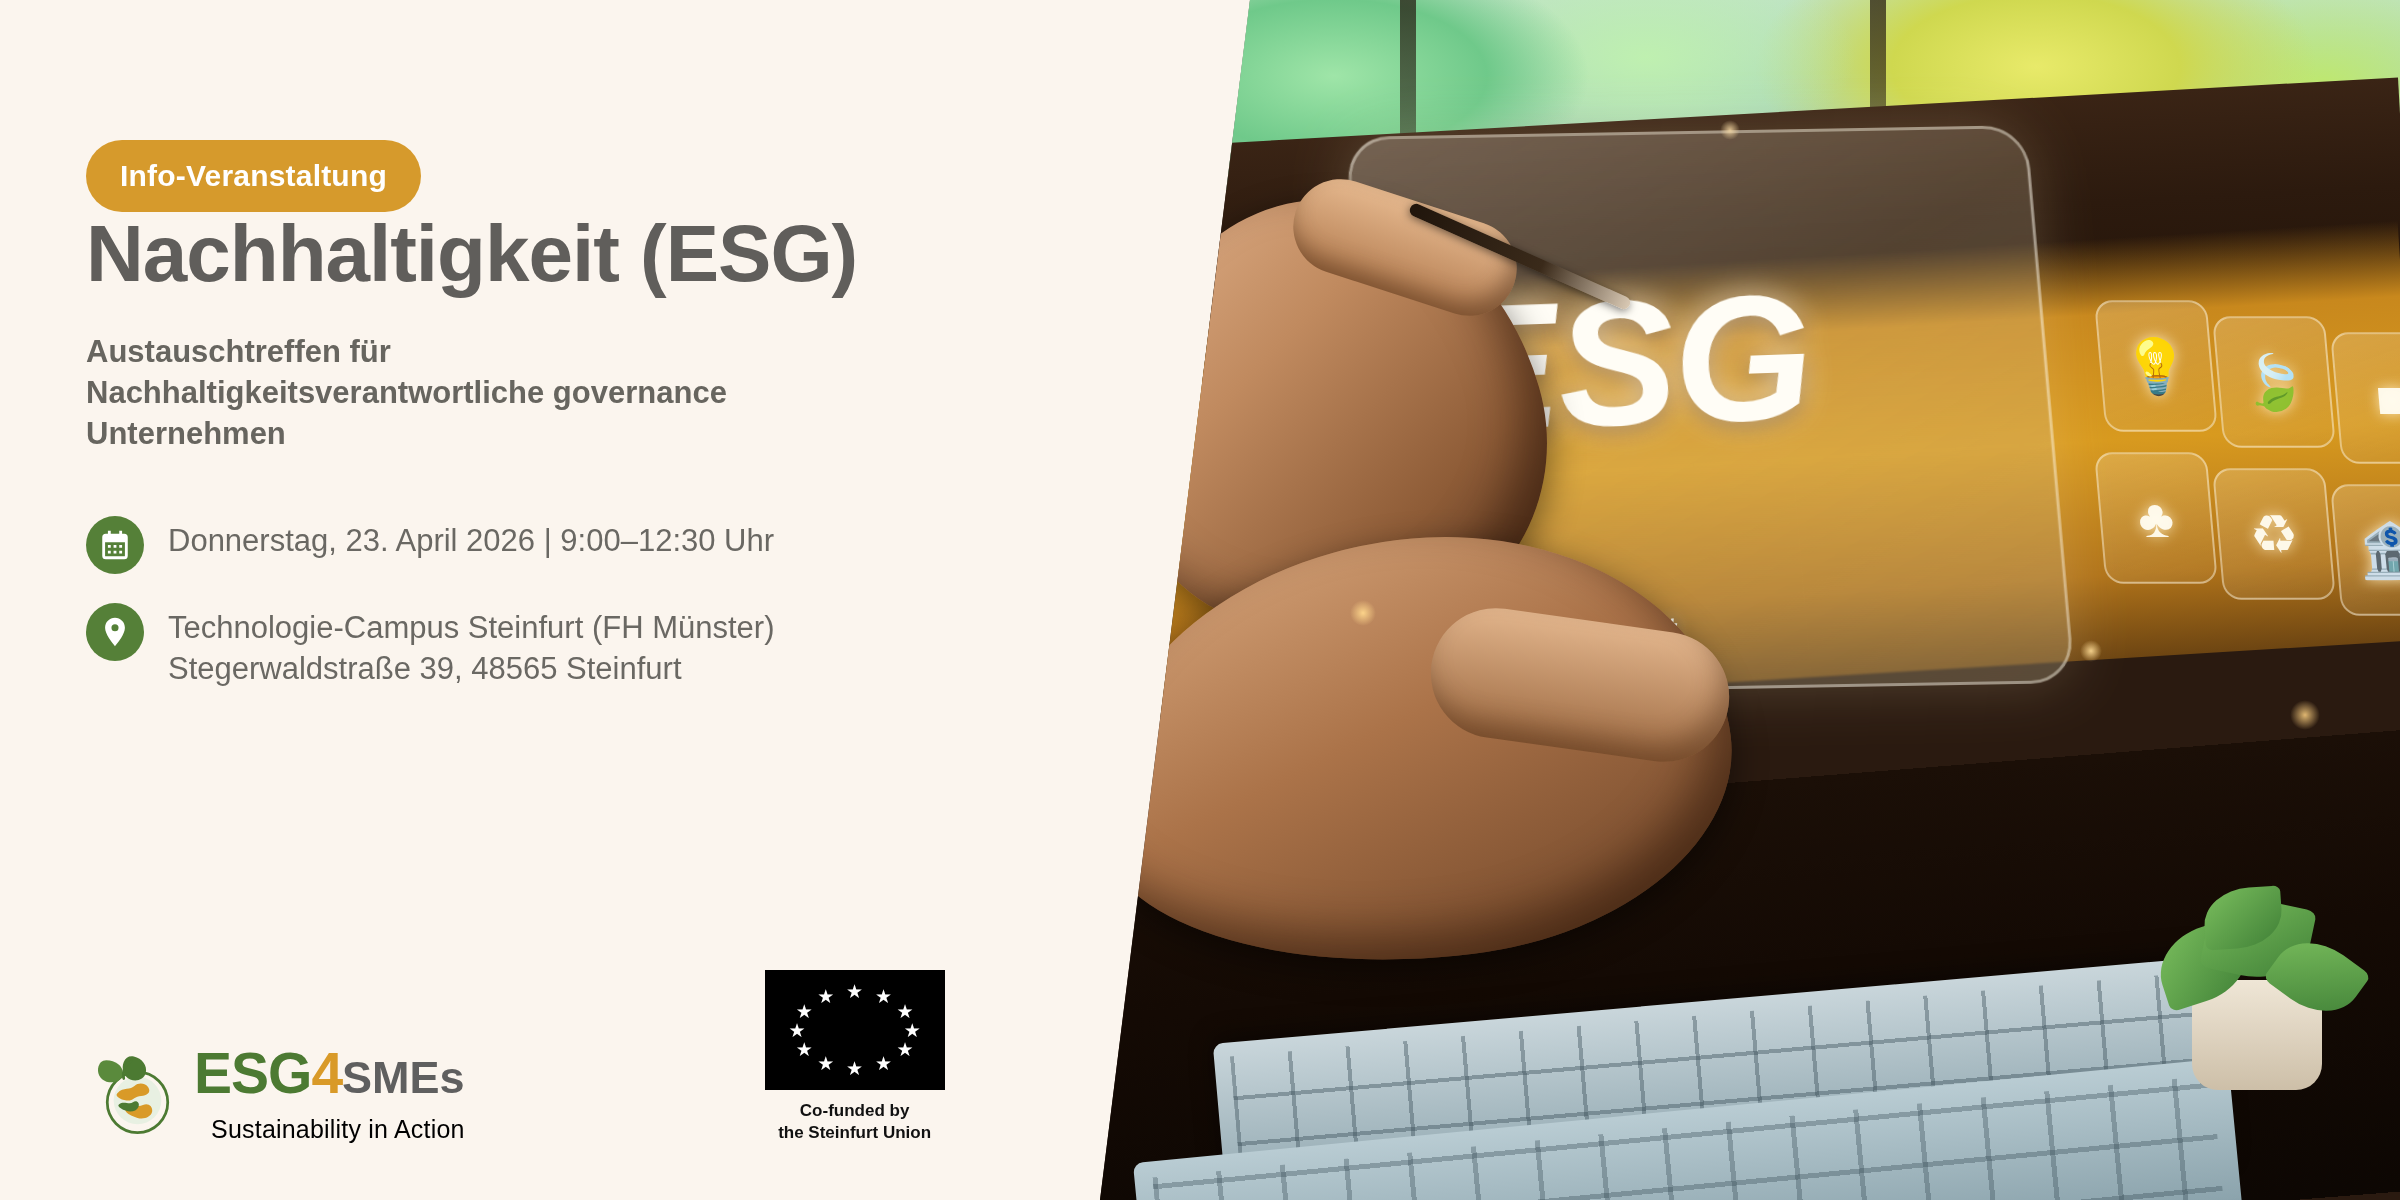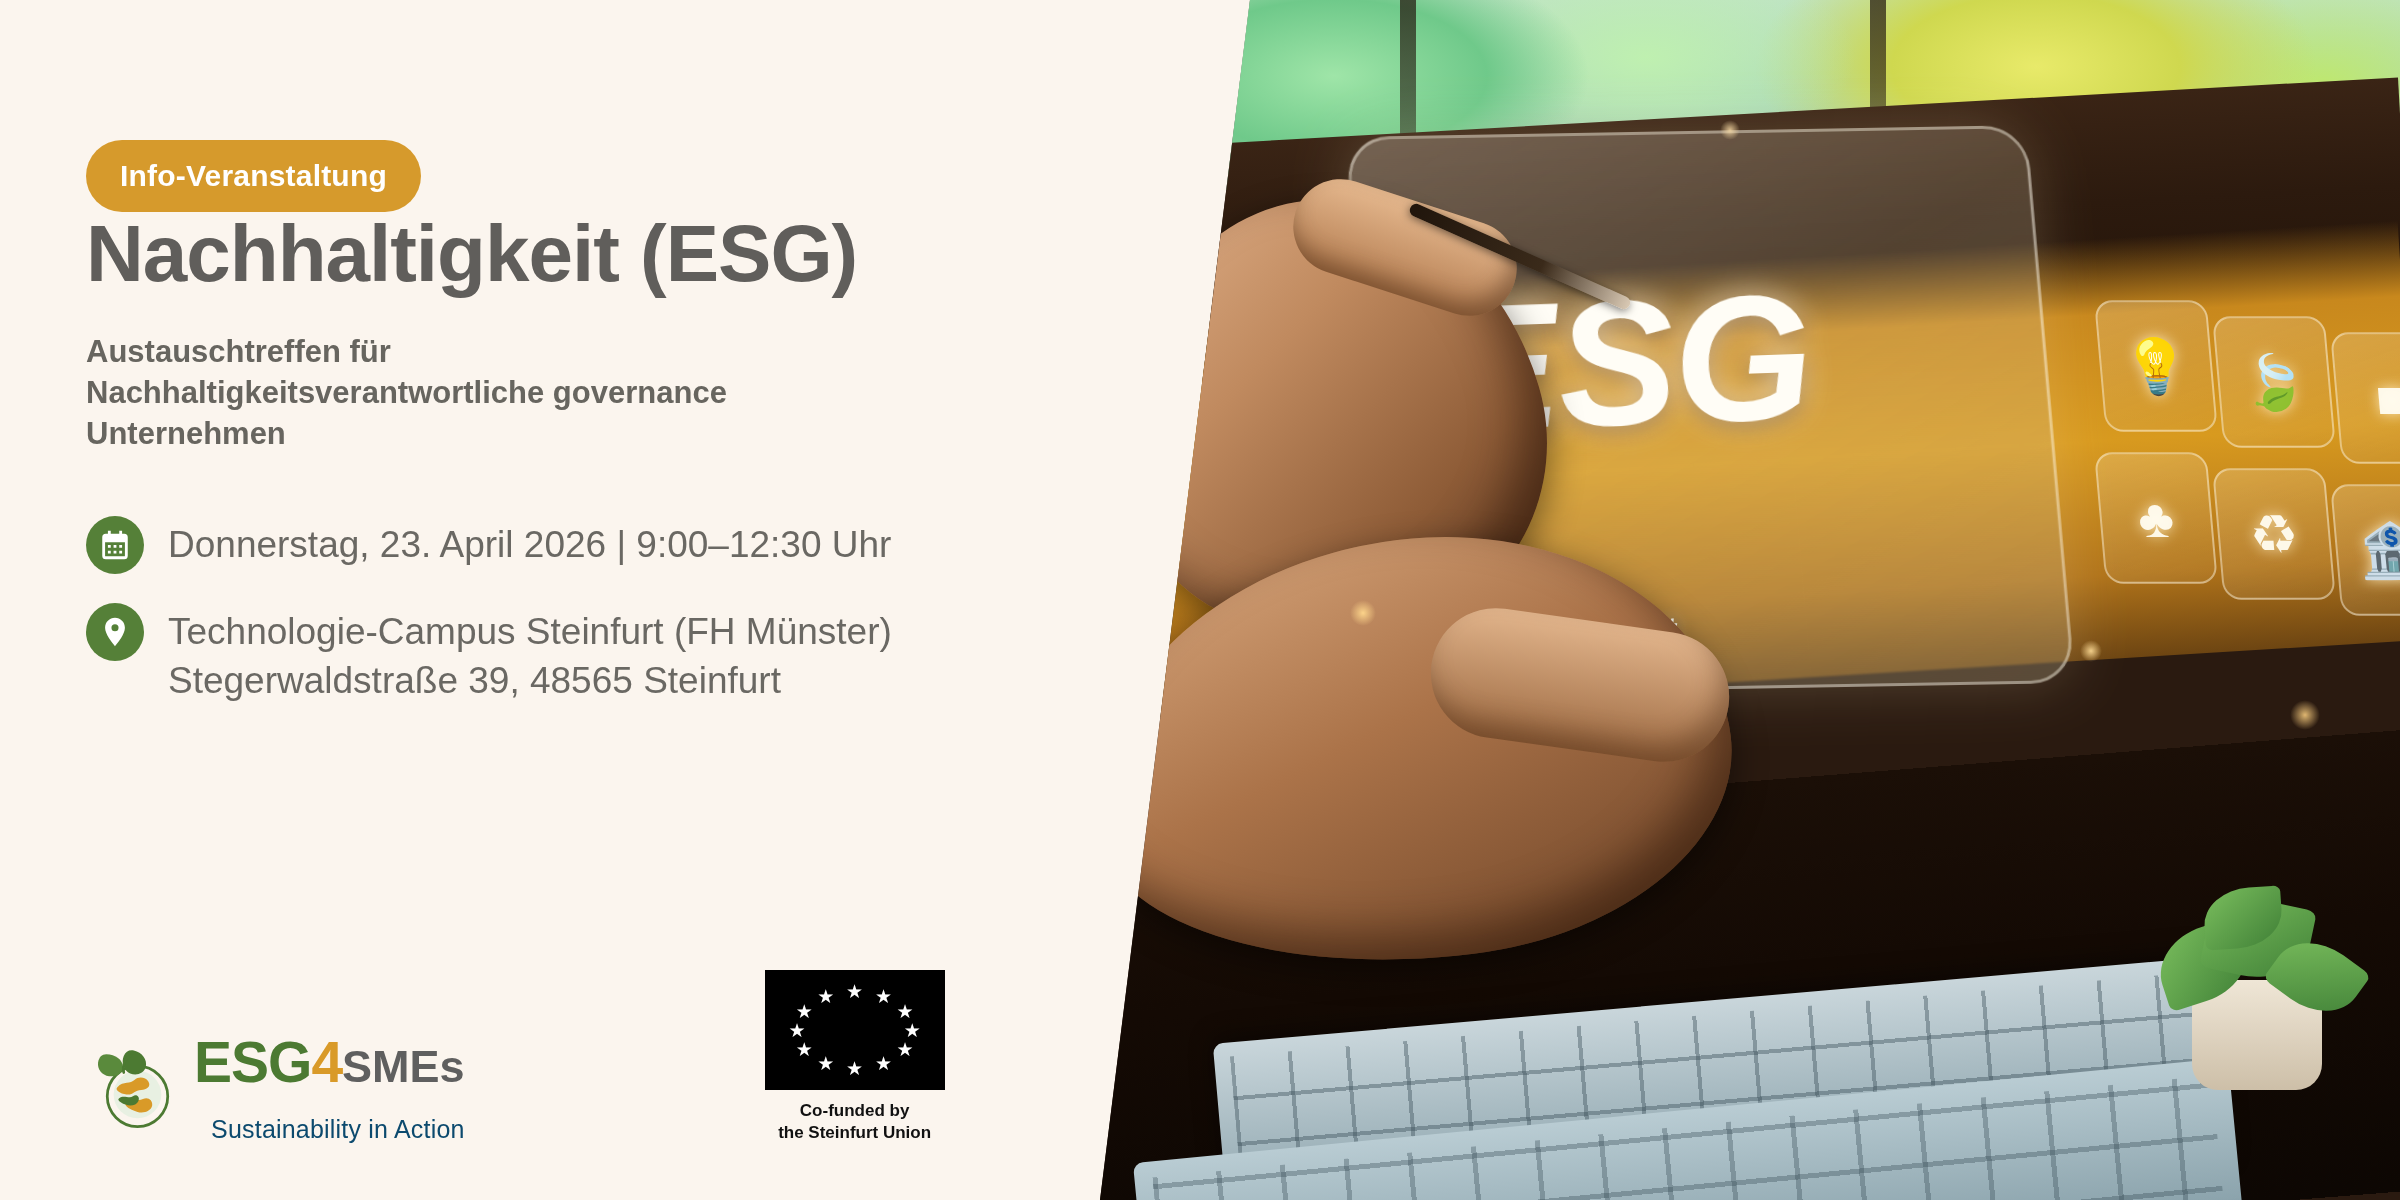--- a/index.html
+++ b/index.html
@@ -253,21 +253,21 @@
   .info-icon {
     flex: 0 0 auto;
     width: 58px; height: 58px;
     border-radius: 50%;
     background: #558038;
     display: flex; align-items: center; justify-content: center;
     margin-top: 2px;
   }
   .info-icon svg { width: 34px; height: 34px; fill: #ffffff; }
   .info-text {
-    font-size: 37px;
+    font-size: 31px;
     color: #6a6863;
     line-height: 1.32;
     padding-top: 7px;
   }
   .info-text .l2 { display: block; }
 
   
   .footer {
     position: absolute; left: 72px; bottom: 56px;
     display: flex; align-items: flex-end; gap: 300px;
@@ -277,22 +277,22 @@
   .logo-mark { width: 92px; height: 88px; position: relative; }
   .logo-text { display: flex; flex-direction: column; text-align: right; }
   .logo-word {
     font-size: 57px; font-weight: 700; line-height: 1;
     letter-spacing: -1px;
   }
   .lw-esg { color: #4c7a32; }
   .lw-4   { color: #d99a28; }
   .lw-sme { color: #5f5f5f; font-size: 45px; letter-spacing: 0; }
   .logo-tag {
-    font-size: 25px; color: #0c4a6e;
-    margin-top: 24px; letter-spacing: .2px;
+    font-size: 25px; color: #000000;
+    margin-top: 13px; letter-spacing: .2px;
   }
 
   .eu { width: 180px; }
   .eu-flag {
     width: 180px; height: 120px;
     background: #000000;
     position: relative;
   }
   .eu-star {
     position: absolute; color: #ffffff; font-size: 19px; line-height: 1;

